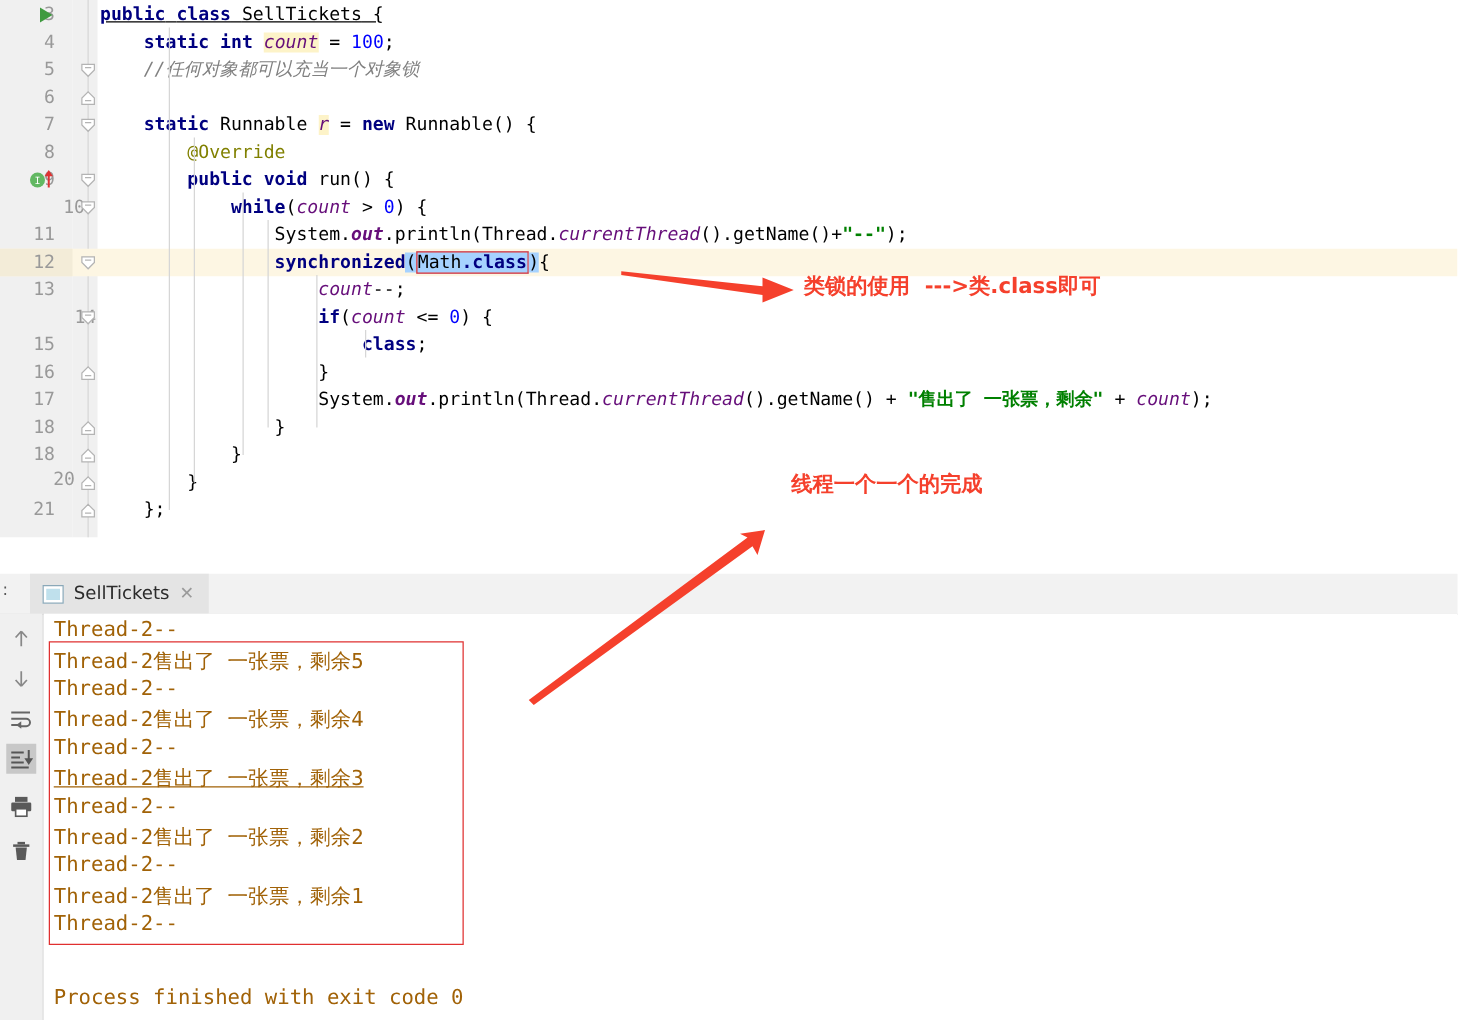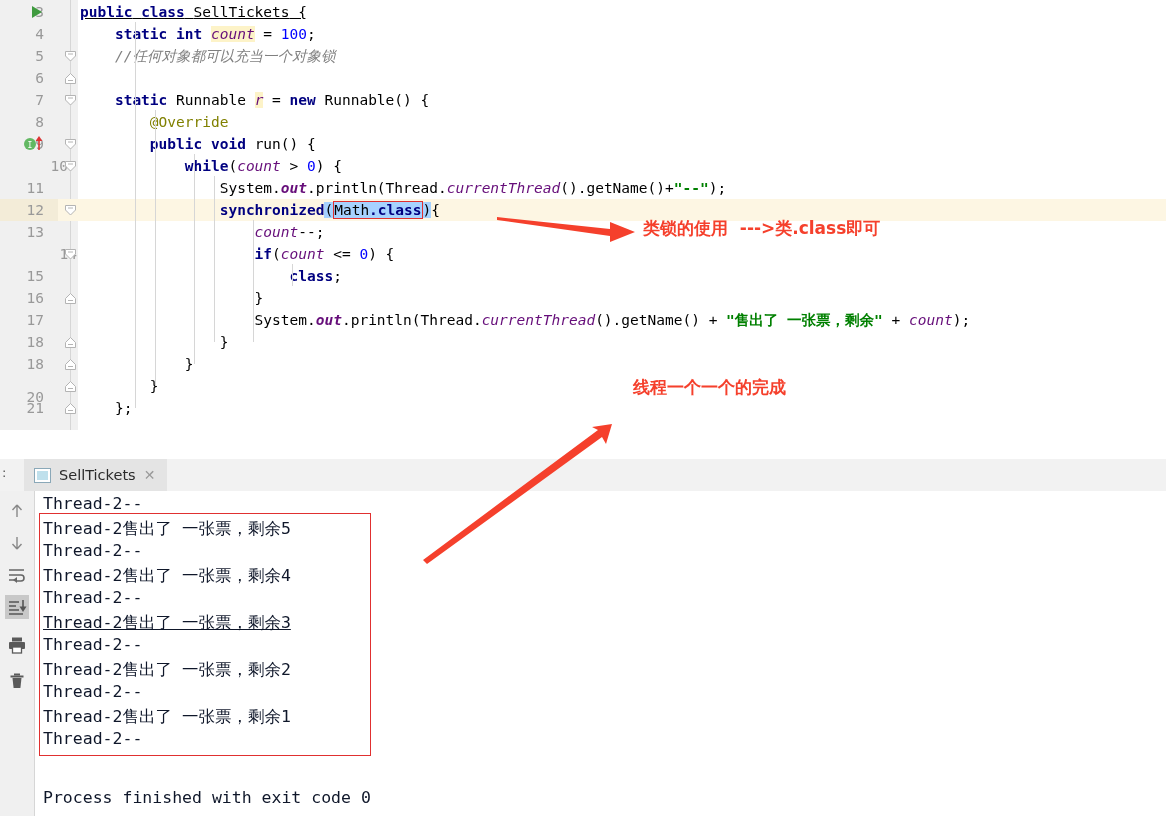--- a/index.html
+++ b/index.html
@@ -69,21 +69,21 @@
   .tab-icon:after{content:"";position:absolute;left:2px;top:2px;right:2px;bottom:2px;background:#bfe0ec;}
   .edge-colon{position:absolute;left:2px;top:6px;font-size:13px;color:#555;
      font-family:"DejaVu Sans","Liberation Sans",sans-serif;}
 
   .c-toolbar{position:absolute;left:0;top:32px;width:34px;height:325px;background:#f0f0f0;}
   .c-sep{position:absolute;left:34px;top:32px;width:1px;height:325px;background:#d6d6d6;}
   .tb-btn{position:absolute;left:5px;width:24px;height:24px;display:flex;align-items:center;justify-content:center;}
   .tb-btn.active{background:#c8c8c8;}
 
   .c-body{position:absolute;left:35px;top:32px;width:1131px;height:325px;background:#ffffff;overflow:hidden;}
-  .out-line{position:absolute;left:8px;white-space:pre;font-size:16.5px;color:#0f172a;
+  .out-line{position:absolute;left:8px;white-space:pre;font-size:16.5px;color:#a16207;
      font-family:"DejaVu Sans Mono","Liberation Mono",monospace;}
   .out-redbox{position:absolute;border:1px solid #e03030;}
 
   
   .ann{position:absolute;color:#f5402c;font-weight:bold;white-space:pre;
      font-family:"DejaVu Sans","Liberation Sans",sans-serif;}
   .arrow-layer{position:absolute;left:0;top:0;width:1166px;height:816px;pointer-events:none;}
 </style>
 </head>
 <body>
@@ -125,21 +125,21 @@
         <div class="ln" style="top: 265px; line-height: 22px;">15</div>
         <div class="code" style="top: 265px; line-height: 22px;"><span style="white-space:pre">                        </span><span class="kw">class</span>;</div>
         <div class="ln" style="top: 287px; line-height: 22px;">16</div>
         <div class="code" style="top: 287px; line-height: 22px;"><span style="white-space:pre">                    </span>}</div>
         <div class="ln" style="top: 309px; line-height: 22px;">17</div>
         <div class="code" style="top: 309px; line-height: 22px;"><span style="white-space:pre">                    </span><span class="plain">System</span>.<span class="stat">out</span>.<span class="plain">println</span>(<span class="plain">Thread</span>.<span class="field">currentThread</span>().<span class="plain">getName</span>() + <span class="str">"售出了 一张票，剩余"</span> + <span class="fieldb">count</span>);</div>
         <div class="ln" style="top: 331px; line-height: 22px;">18</div>
         <div class="code" style="top: 331px; line-height: 22px;"><span style="white-space:pre">                </span>}</div>
         <div class="ln" style="top: 353px; line-height: 22px;">18</div>
         <div class="code" style="top: 353px; line-height: 22px;"><span style="white-space:pre">            </span>}</div>
-        <div class="ln" style="top: 386px; line-height: 22px;">20</div>
+        <div class="ln" style="top: 373px; line-height: 22px; padding-left: 16px;">20</div>
         <div class="code" style="top: 375px; line-height: 22px;"><span style="white-space:pre">        </span>}</div>
         <div class="ln" style="top: 397px; line-height: 22px;">21</div>
         <div class="code" style="top: 397px; line-height: 22px;"><span style="white-space:pre">    </span>};</div>
       </div>
 
     <div class="iguide" style="left:135px;top:22px;height:386px;"></div>
     <div class="iguide" style="left:155px;top:110px;height:276px;"></div>
     <div class="iguide" style="left:194px;top:154px;height:210px;"></div>
     <div class="iguide" style="left:214px;top:176px;height:166px;"></div>
     <div class="iguide" style="left:253px;top:220px;height:122px;"></div>

